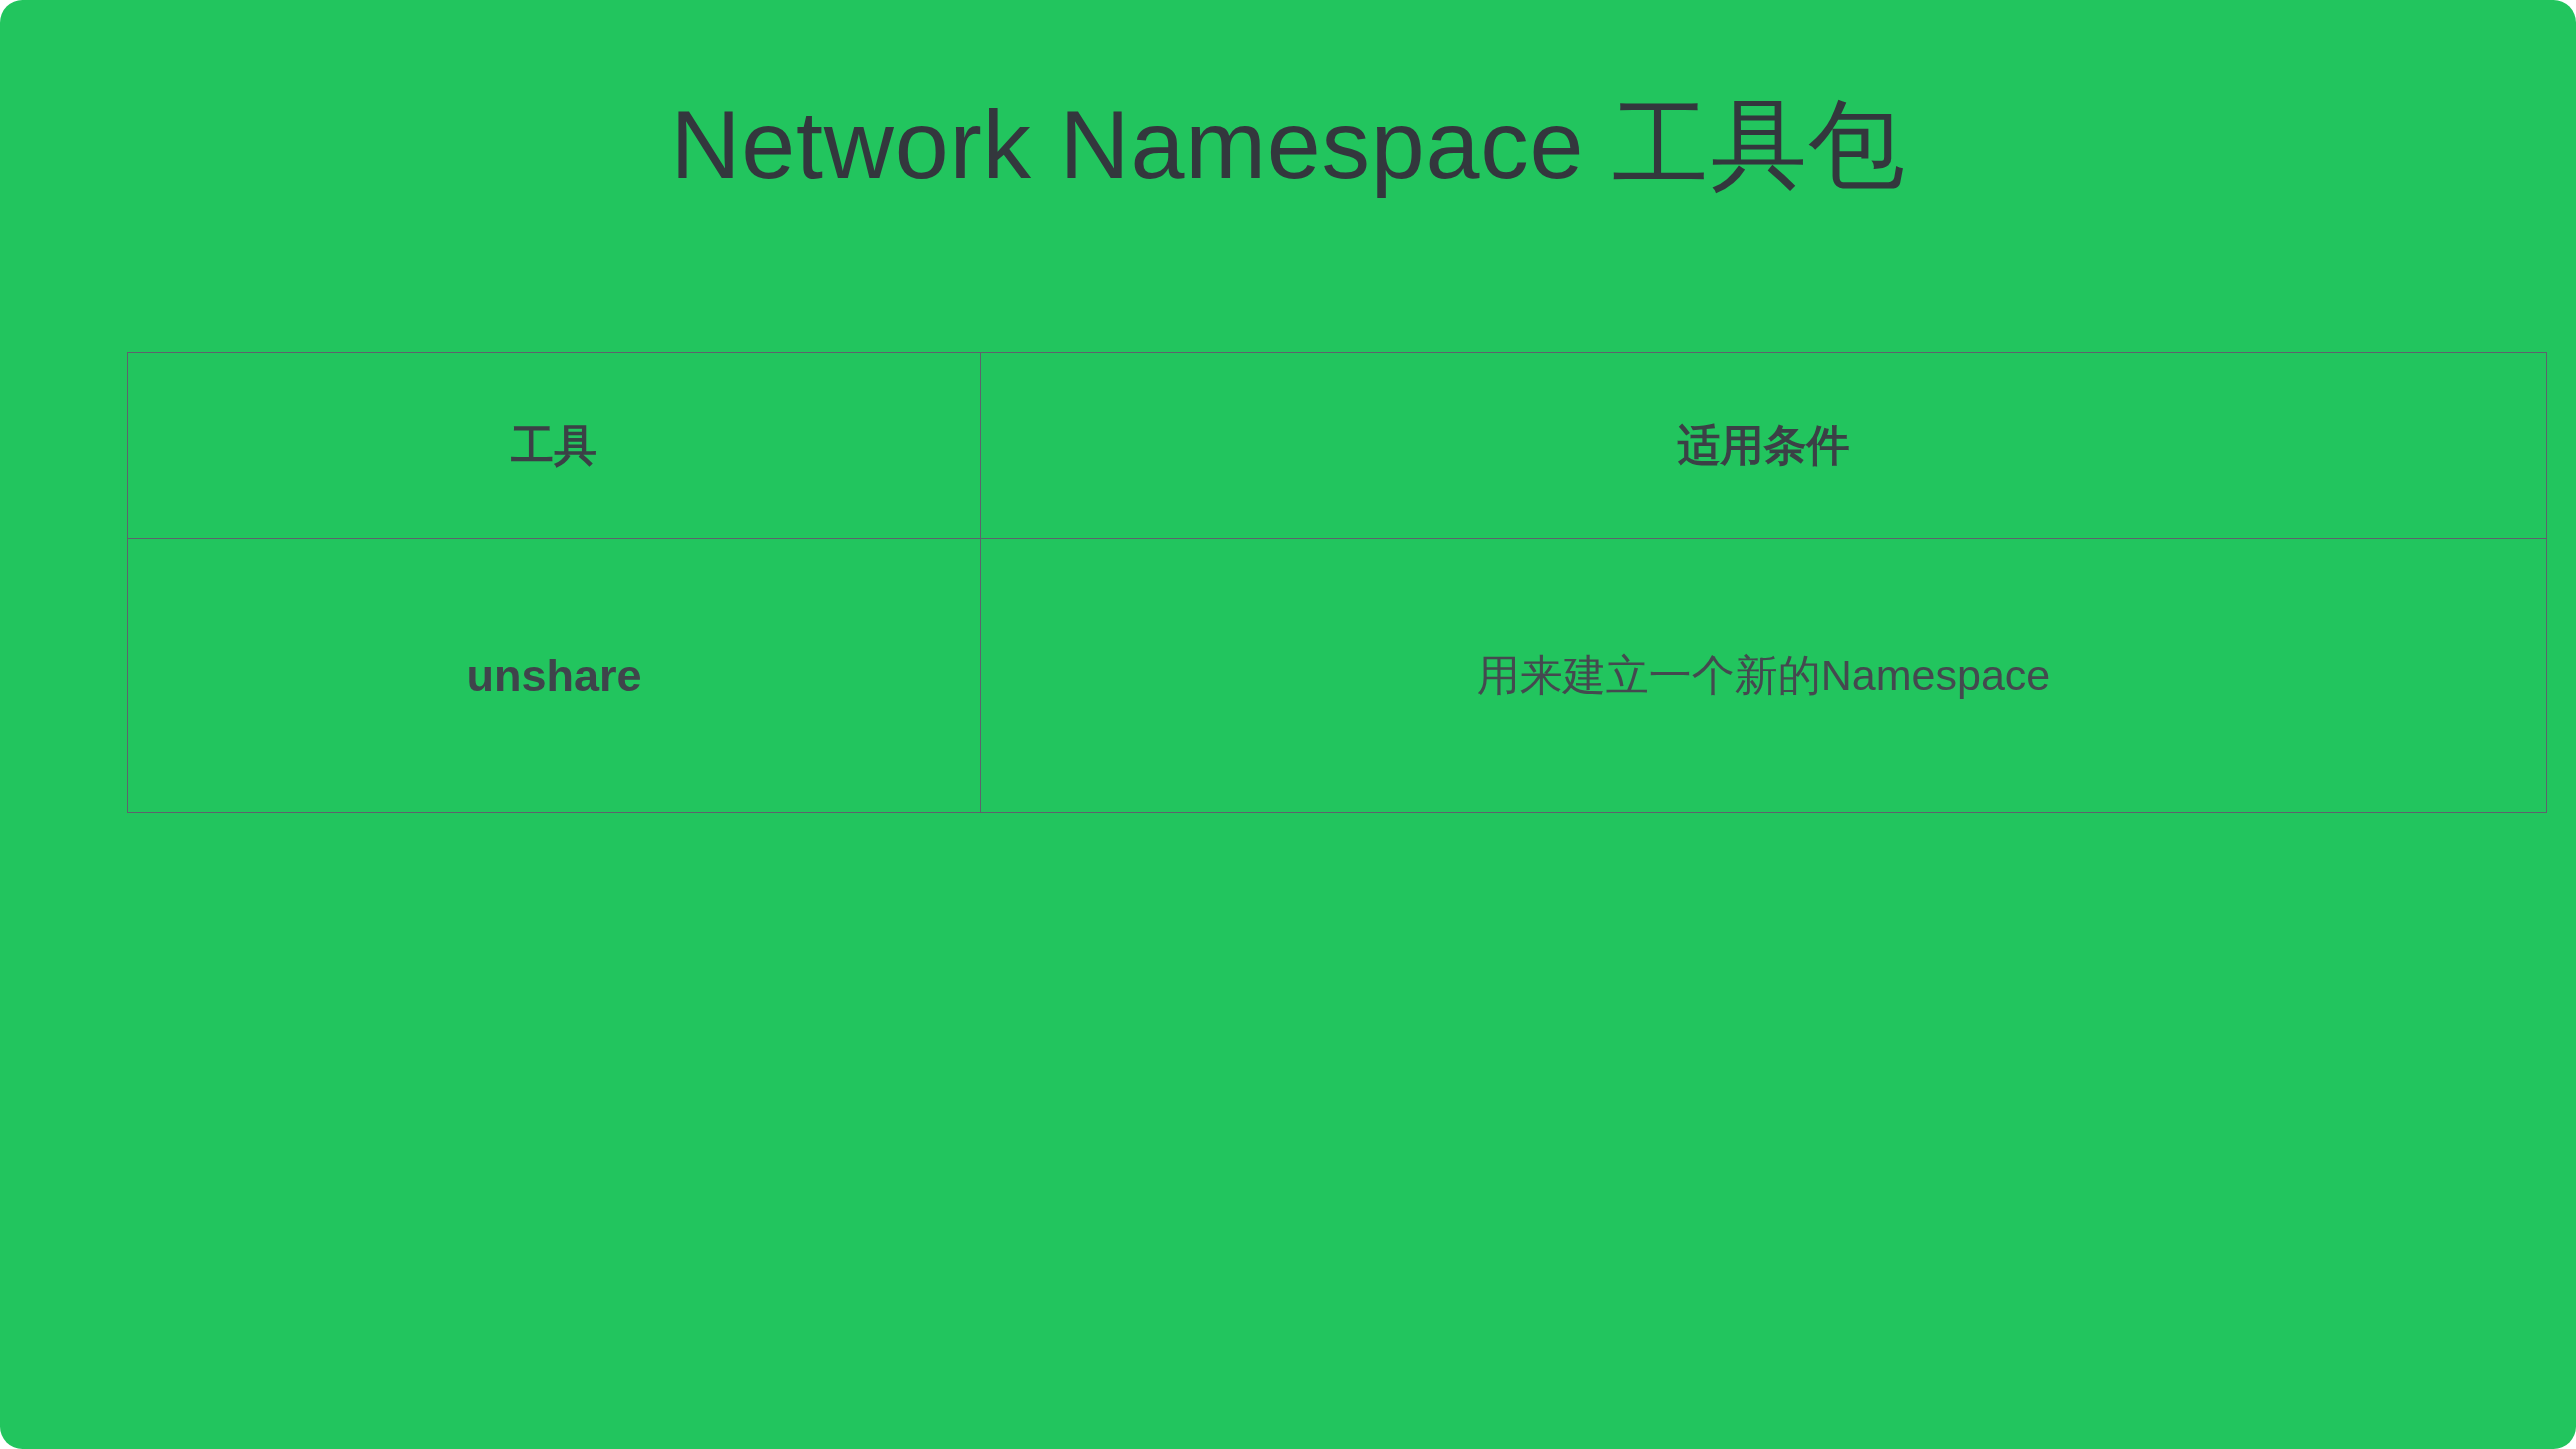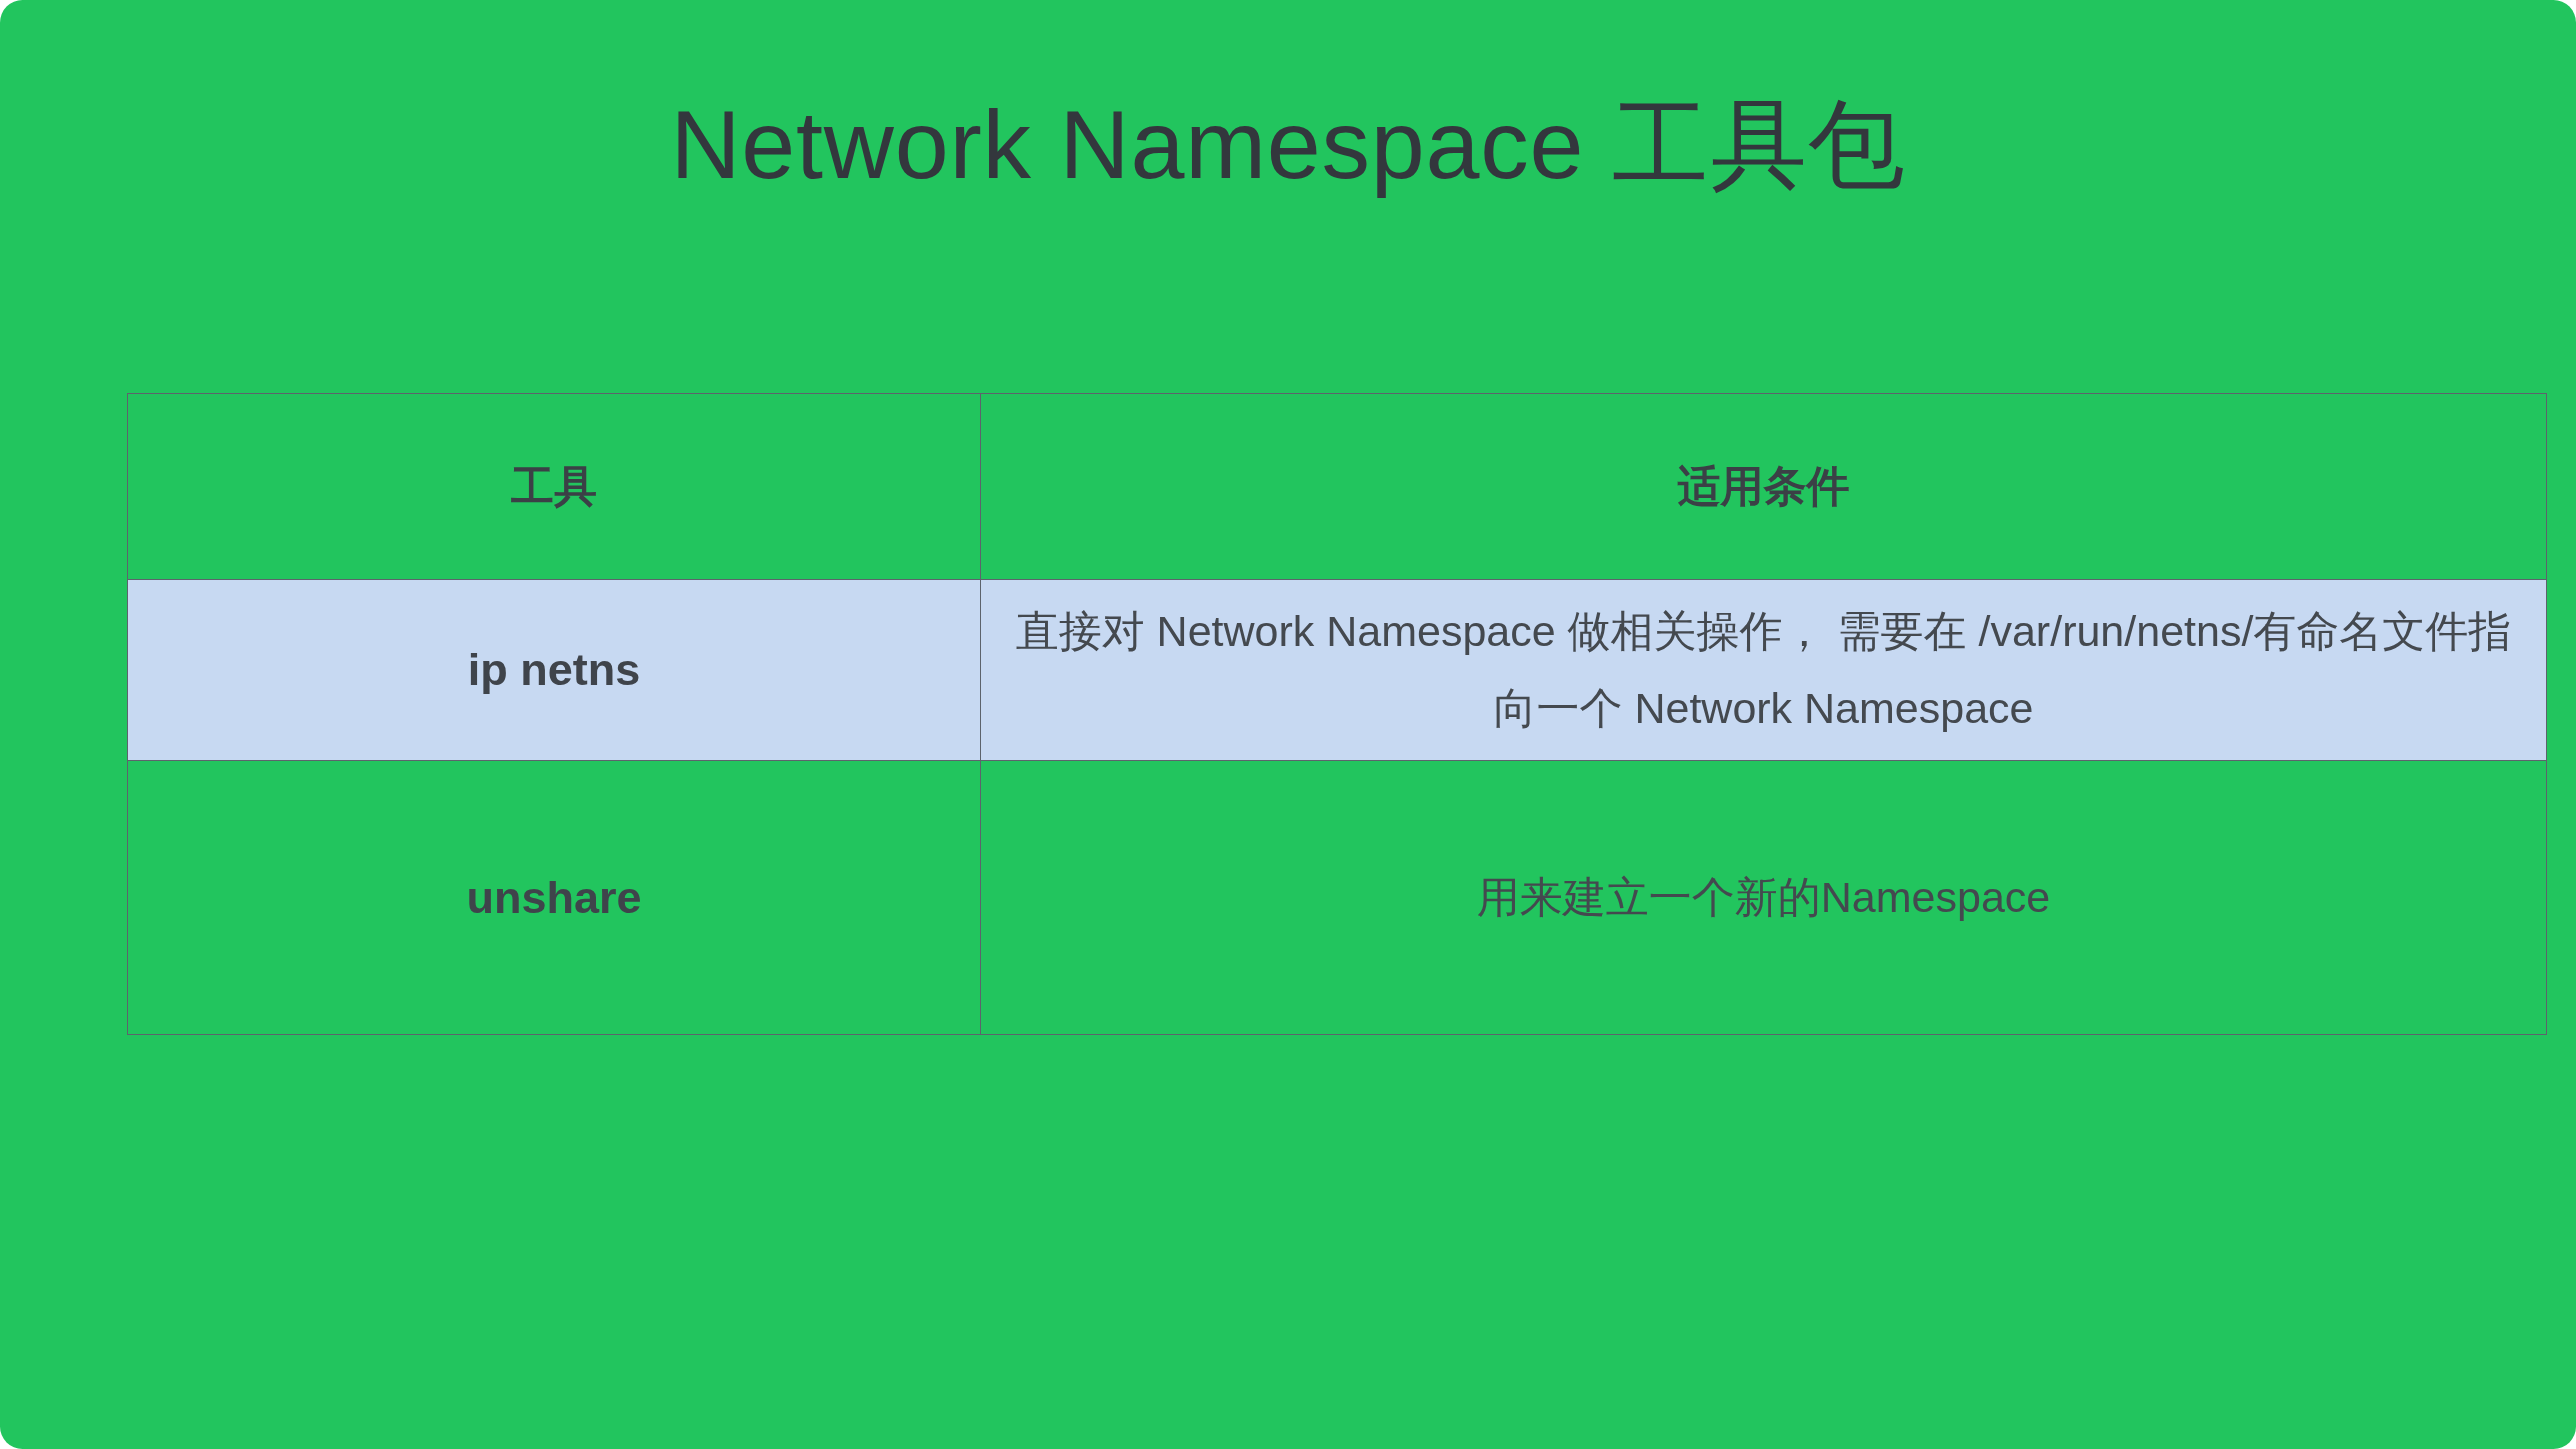--- a/index.html
+++ b/index.html
@@ -30,21 +30,20 @@
     color: #33373d;
     letter-spacing: 0.8px;
   }
   table.tools-table {
     position: absolute;
     left: 127px;
     top: 352px;
     width: 2322px;
     border-collapse: collapse;
     table-layout: fixed;
-    margin-top: 41px;
   }
   .tools-table th, .tools-table td {
     border: 1.6px solid #5d636c;
     text-align: center;
     vertical-align: middle;
     color: #3e434a;
     padding: 0 24px;
     overflow: hidden;
   }
   .col-tool  { width: 804px; }
@@ -81,24 +80,20 @@
   <div class="title">Network Namespace 工具包</div>
 
   <table class="tools-table">
     <thead>
       <tr class="r0">
         <th class="col-tool">工具</th>
         <th class="col-cond">适用条件</th>
       </tr>
     </thead>
     <tbody>
-      <tr class="r1 hl">
-        <td class="tool-cell">ip netns</td>
-        <td class="cond-cell">直接对 Network Namespace 做相关操作， 需要在 /var/run/netns/有命名文件指向一个 Network Namespace</td>
-      </tr>
       <tr class="r2">
         <td class="tool-cell">unshare</td>
         <td class="cond-cell">用来建立一个新的Namespace</td>
       </tr>
     </tbody>
   </table>
 
 </div>
 
 

